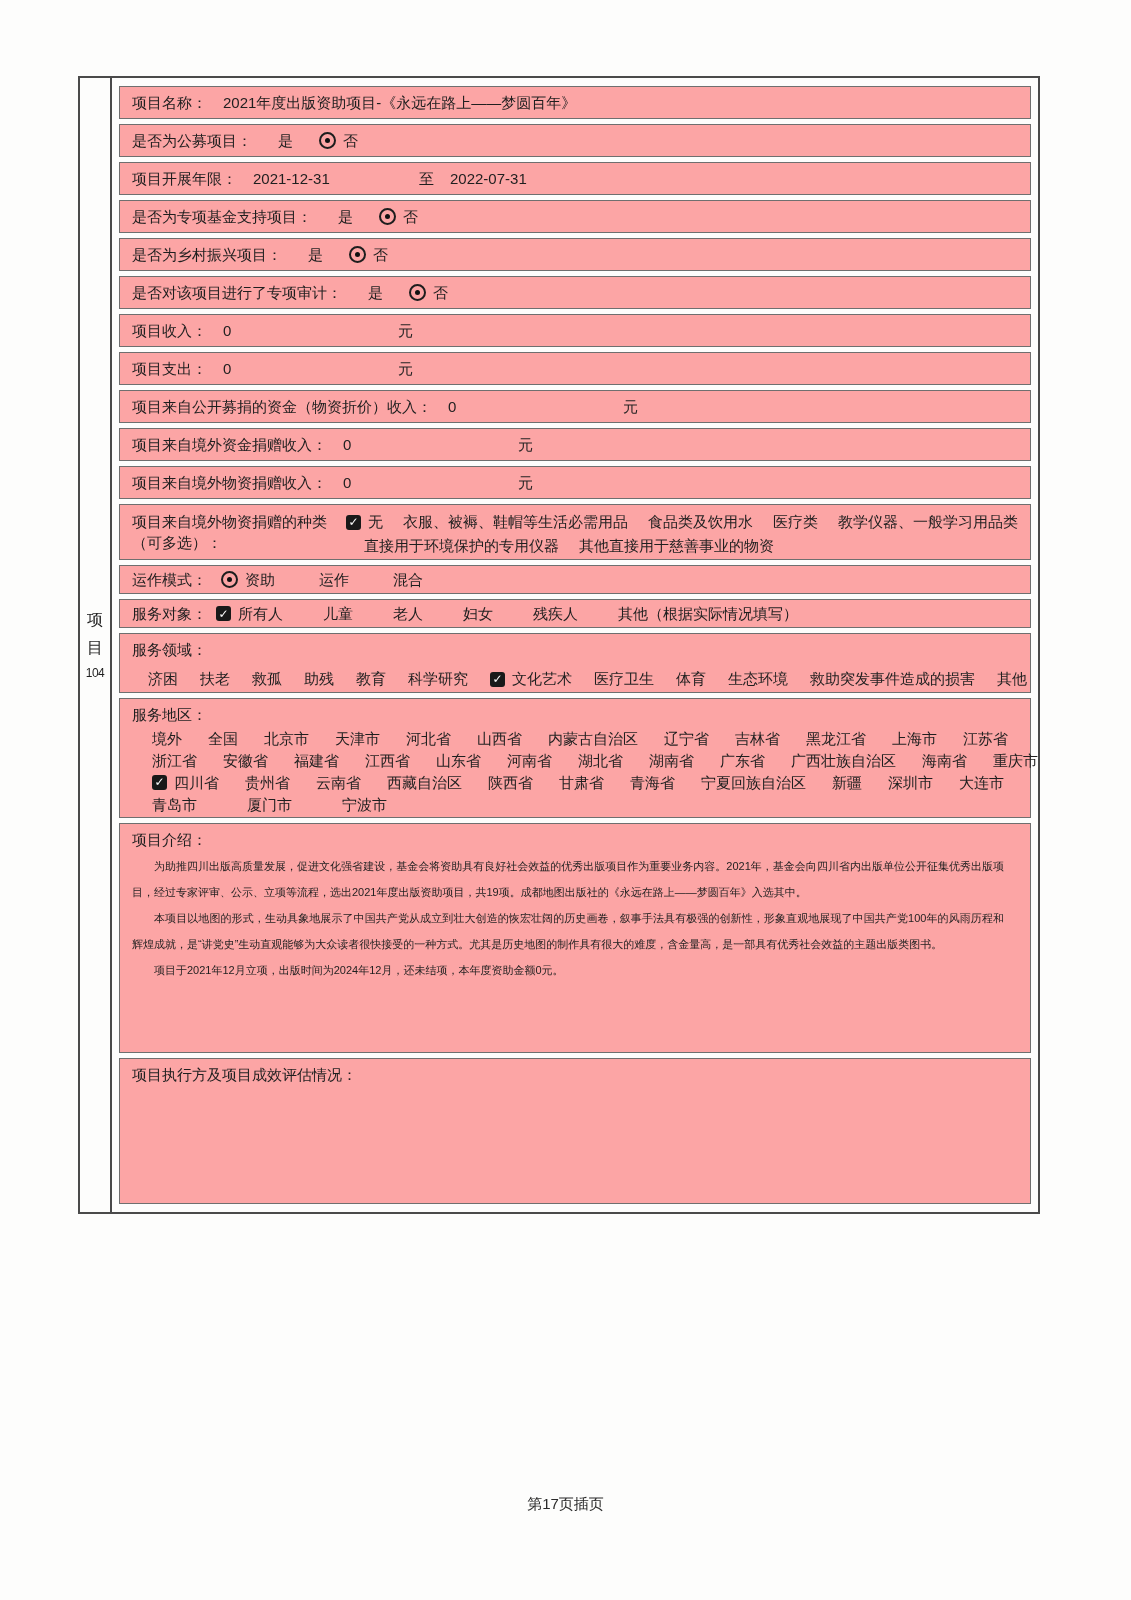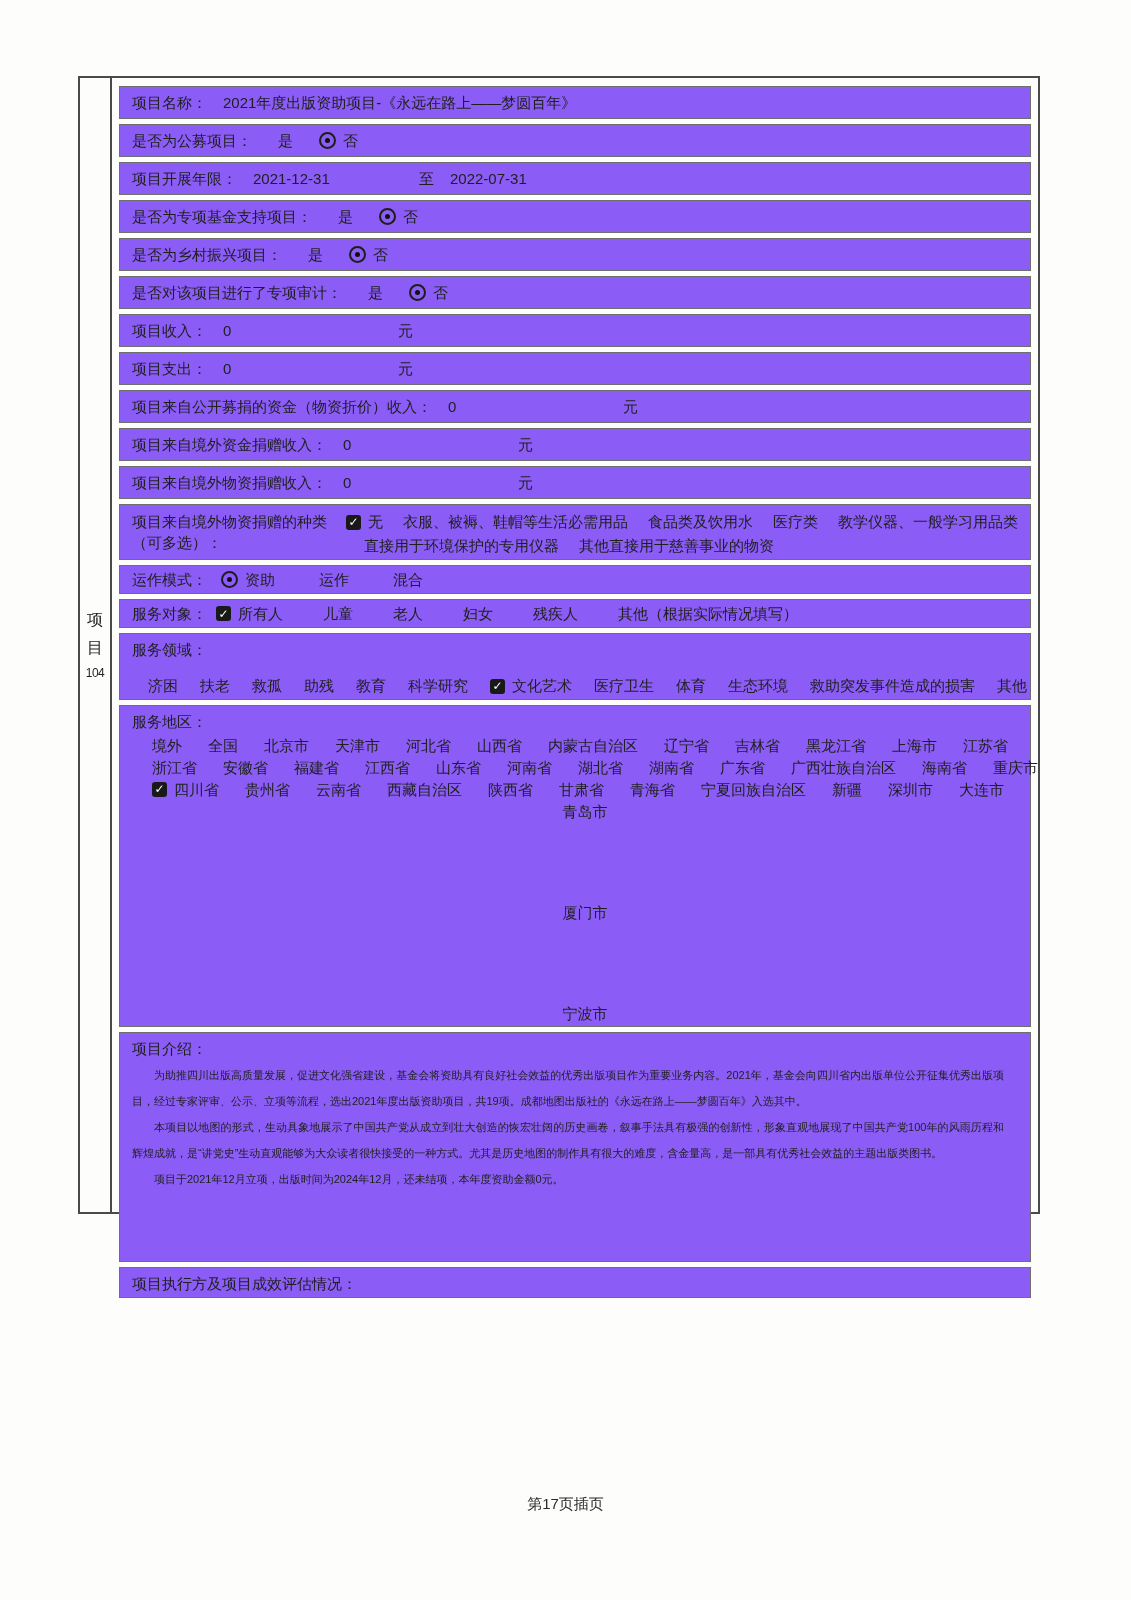--- a/index.html
+++ b/index.html
@@ -6,21 +6,21 @@
   .page {position:relative; width:1131px; height:1600px; background:#fdfdfc;
          font-family:"Liberation Sans","DejaVu Sans",sans-serif; color:#1f1f1f; overflow:hidden;}
   .table {position:absolute; left:78px; top:76px; width:962px; height:1138px;
           border:2px solid #4a4a4a; display:flex; box-sizing:border-box; background:#fdfdfc;}
   .index-col {width:30px; flex:0 0 auto; border-right:2px solid #4a4a4a; display:flex;
               flex-direction:column; align-items:center; justify-content:center; gap:7px; font-size:16px;}
   .index-col .num {font-size:12px; letter-spacing:-0.5px;}
   .content-col {flex:1; display:flex; flex-direction:column; gap:5px; padding:8px 7px;
                 box-sizing:border-box; min-width:0;}
   .row {border:1px solid #6f6f6f; box-sizing:border-box; padding:3px 12px; display:flex;
-        align-items:center; font-size:15px; line-height:20px; flex:0 0 auto; background:#8b5cf6;}
+        align-items:center; font-size:15px; line-height:20px; flex:0 0 auto; background:#fca5a5;}
   .row.col {flex-direction:column; align-items:stretch; justify-content:flex-start; padding-top:6px;}
   .h32 {min-height:33px;}
   .h44 {min-height:46px;}
   .h28 {min-height:29px;}
   .h46 {min-height:48px;}
   .h98 {min-height:98px;}
   .h228 {height:230px;}
   .hfill {flex:1 1 auto;}
   .lbl {white-space:nowrap;}
   .val-name {margin-left:16px;}
@@ -40,25 +40,25 @@
           margin-right:7px; align-items:center; justify-content:center; color:#fff; font-size:12px;
           font-weight:bold; flex:0 0 auto;}
   .cb.on::after {content:"✓";}
   .row-multi {align-items:flex-start; padding-top:6px;}
   .multi-label {width:214px; flex:0 0 auto;}
   .multi-label div {line-height:21px;}
   .multi-opts {display:flex; flex-direction:column; gap:4px; flex:1; min-width:0; padding-top:1px;}
   .optline {display:flex; align-items:center; white-space:nowrap;}
   .g20 {gap:20px;}
   .g22 {gap:22px;}
-  .ind16 {padding-left:16px; margin-top:16px;}
+  .ind16 {padding-left:16px; margin-top:9px;}
   .ind18 {padding-left:18px;}
   .area-lines {display:flex; flex-direction:column; gap:3px; margin-top:4px;}
   .area-line {display:flex; gap:26px; padding-left:20px; line-height:19px; align-items:center;}
-  .area-line.last {gap:82px;flex-direction:column;}
+  .area-line.last {gap:50px;}
   .paras {margin-top:3px; padding-right:14px;}
   .para {margin:0; text-indent:2em; line-height:26px; font-size:11px; text-align:justify;}
   .footer {position:absolute; top:1495px; left:0; width:100%; text-align:center; font-size:15px; color:#2a2a2a;}
 </style>
 </head>
 <body>
 
 <div class="page">
   <div class="table">
 

